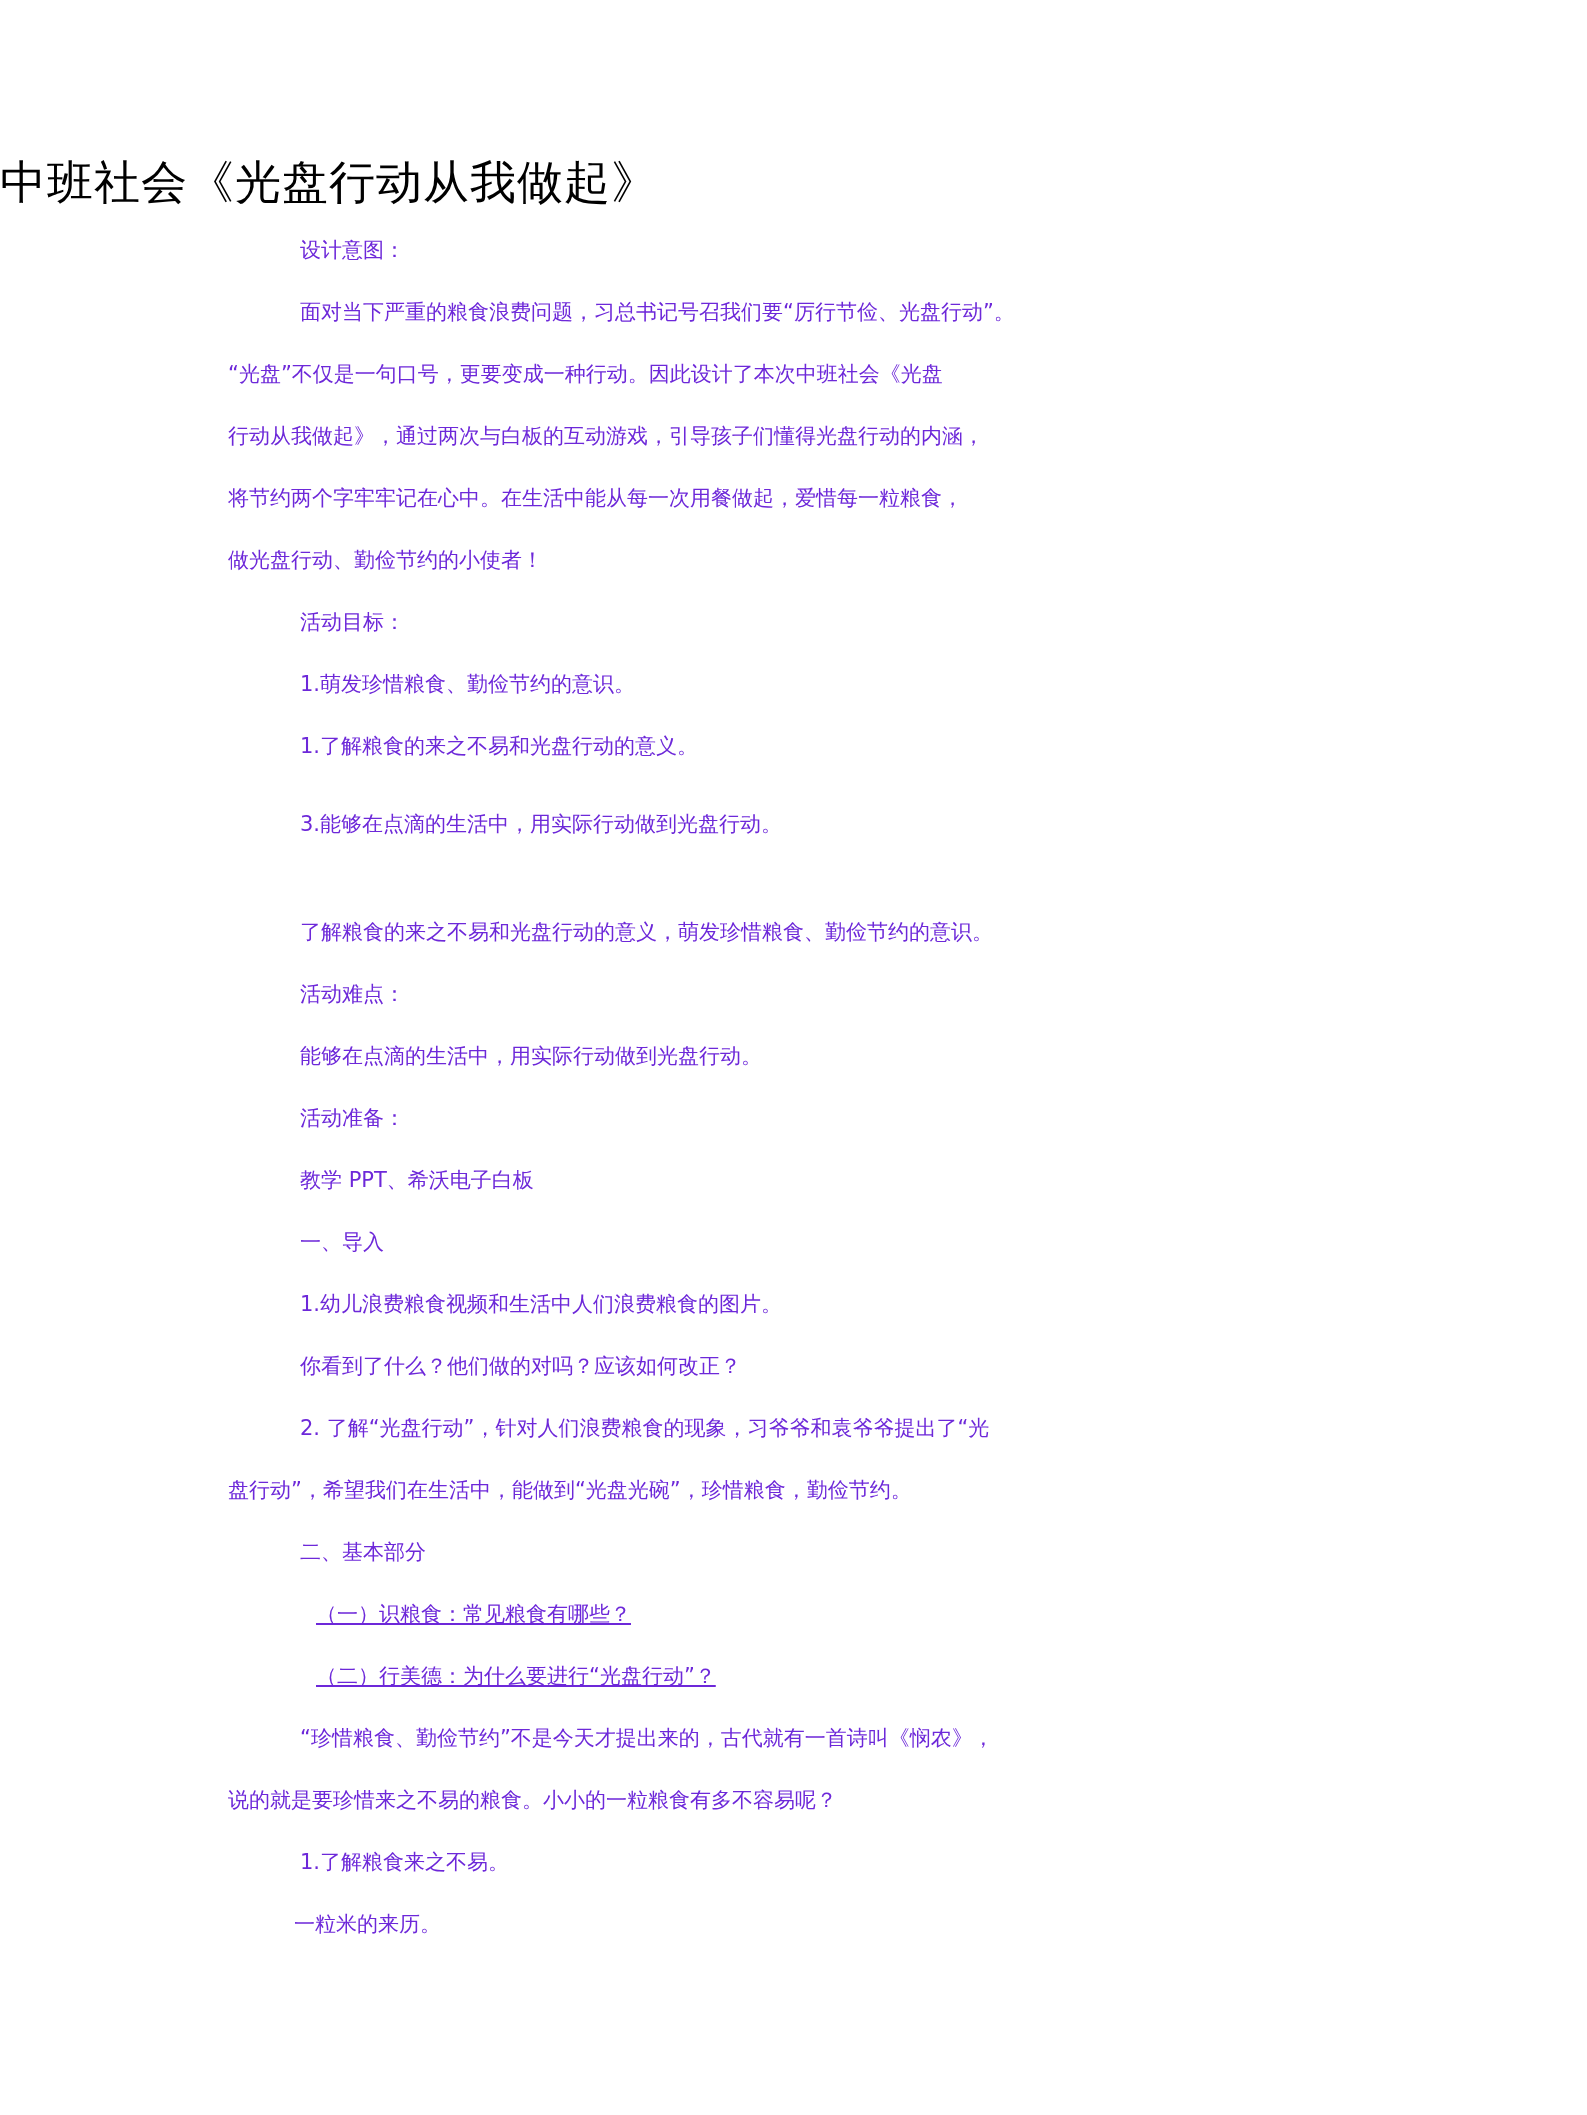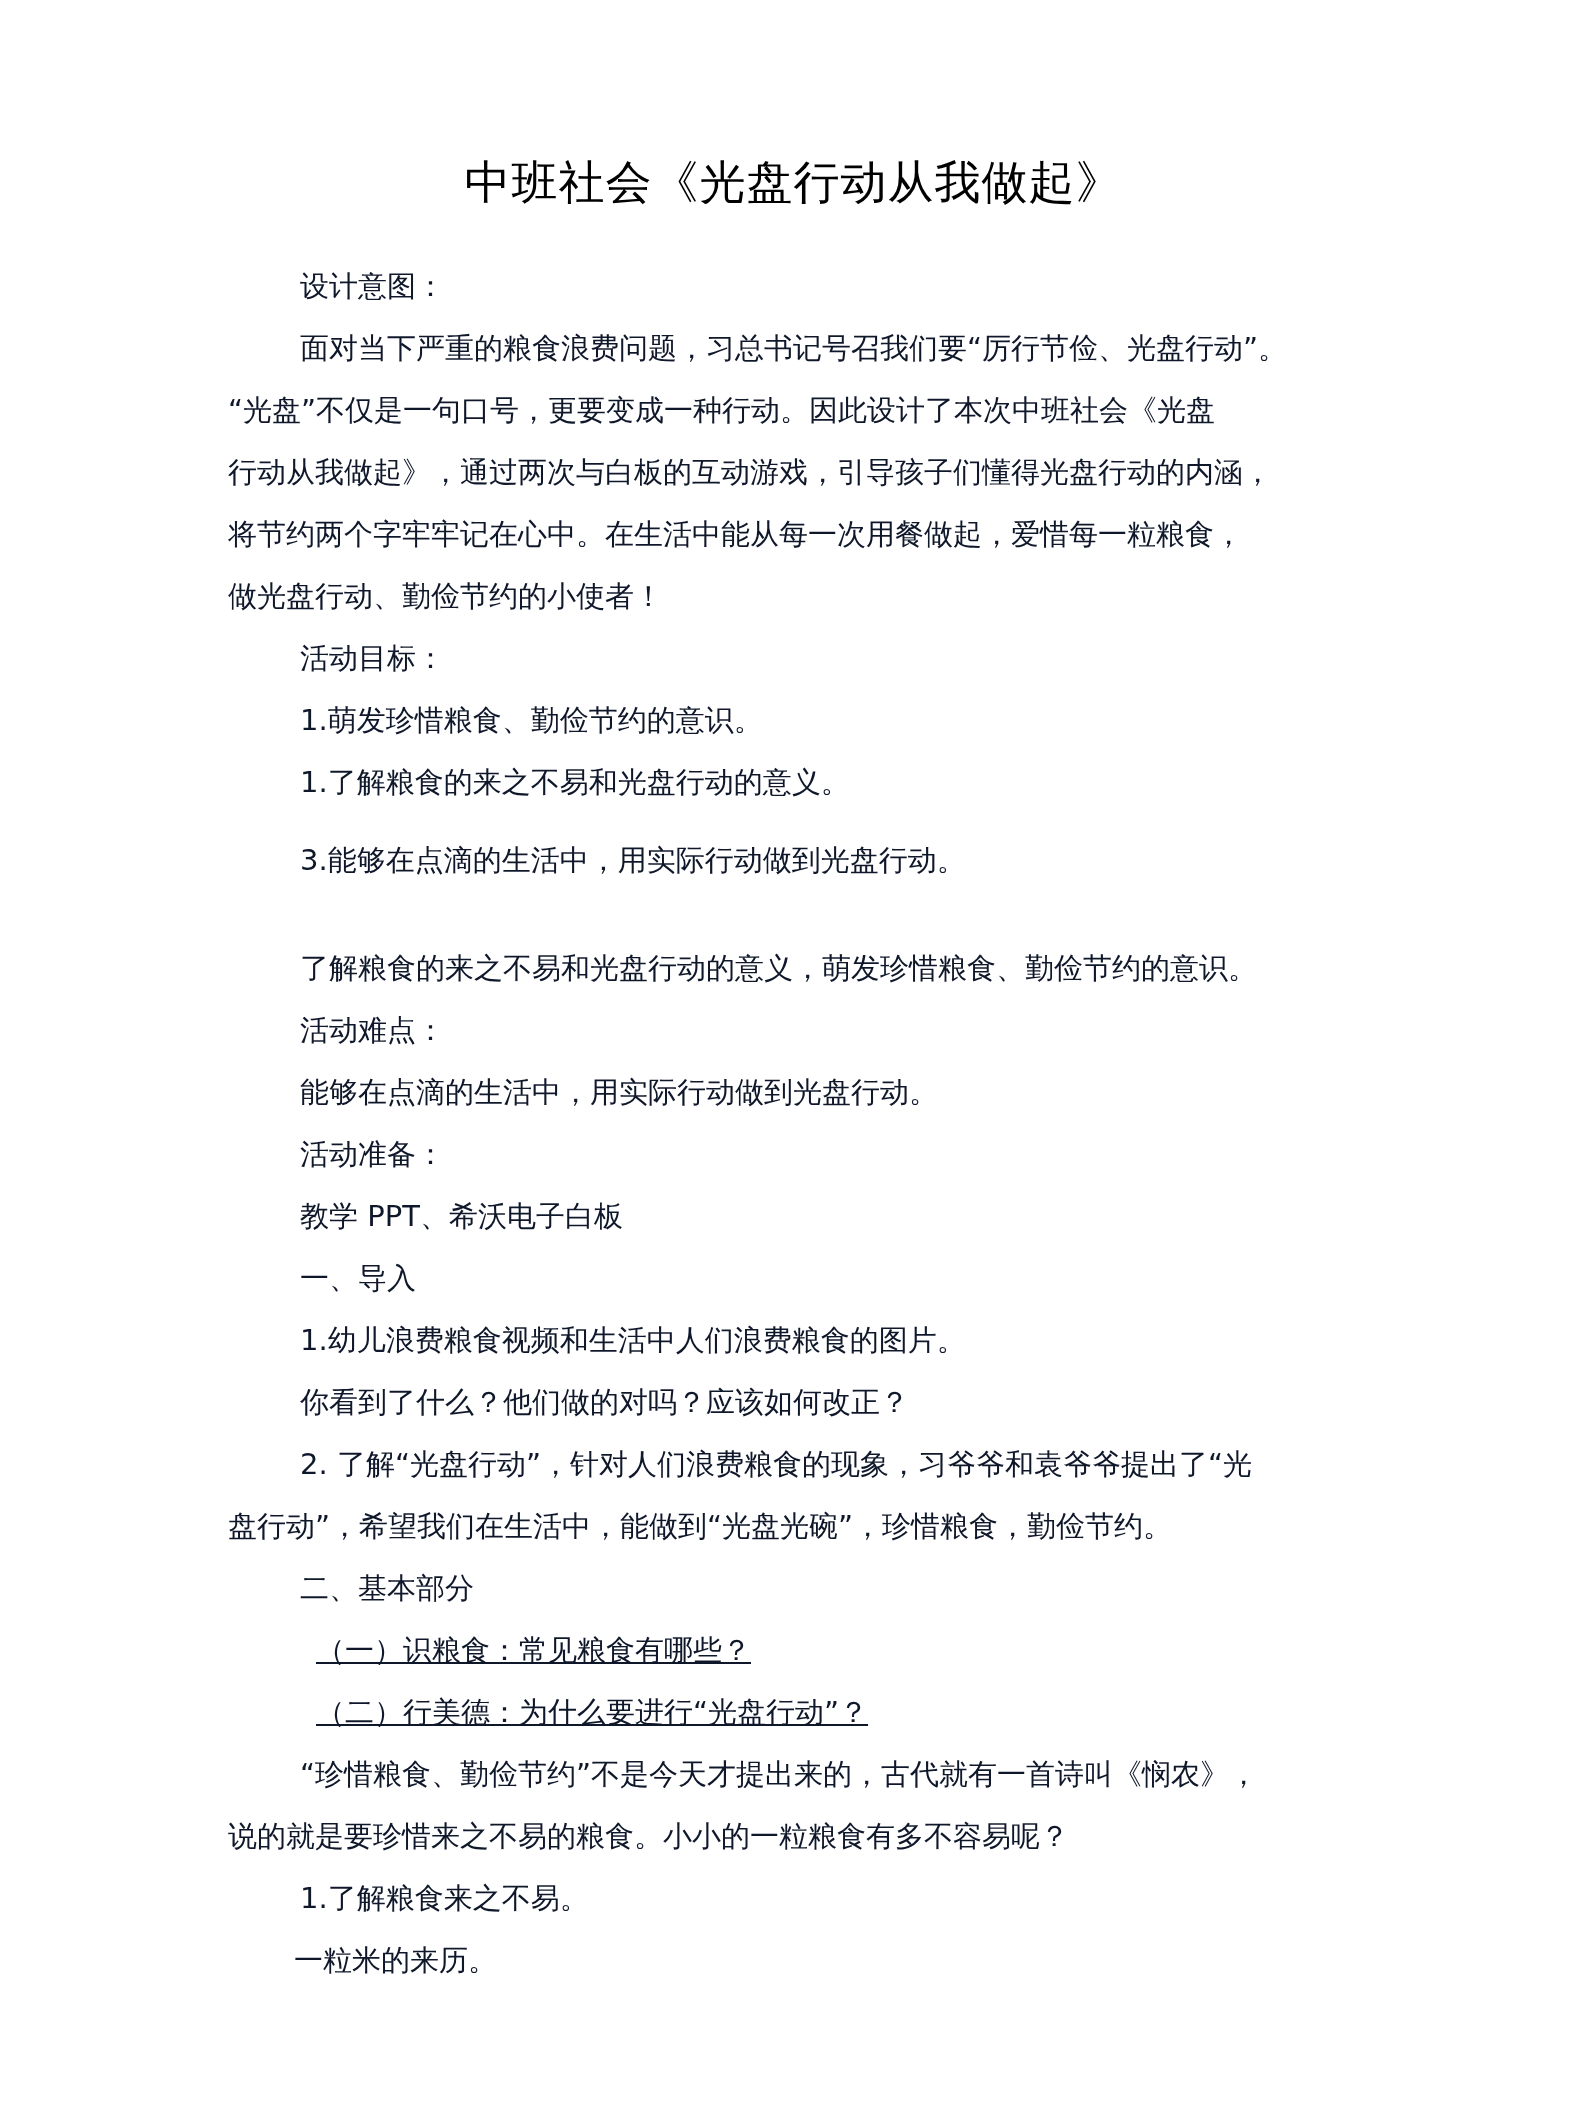--- a/index.html
+++ b/index.html
@@ -1,22 +1,22 @@
 <!DOCTYPE html>
 <html><head>
 <meta charset="utf-8">
 <style>
   html, body { margin:0; padding:0; background:#ffffff; }
   body { width:1587px; height:2115px; position:relative; overflow:hidden;
          font-family:"DejaVu Sans", "Liberation Sans", sans-serif; color:#111; }
   .page { position:absolute; left:0; top:0; width:1587px; height:2115px; background:#fff; }
-  .title { position:absolute; left:0; width:1587px; top:150px; text-align:center;
+  .title { position:absolute; left:0; width:1587px; top:150px; 
            font-size:46px; line-height:64px; color:#000; letter-spacing:1px; }
-  .line { position:absolute; left:232px; width:1125px; font-size:29px; line-height:40px;
-          white-space:nowrap; color:#0f172a; text-align:justify;margin-top:36px; }
+  .line { position:absolute; left:232px; width:1125px; font-size:21px; line-height:40px;
+          white-space:nowrap; color:#6d28d9; text-align:justify; }
   .ind { left:300px; }
   .ind2 { left:316px;text-decoration:underline; }
   .nind { left:228px; }
 </style>
 </head>
 <body>
 
 <div class="page">
   <div class="title">中班社会《光盘行动从我做起》</div>
 

